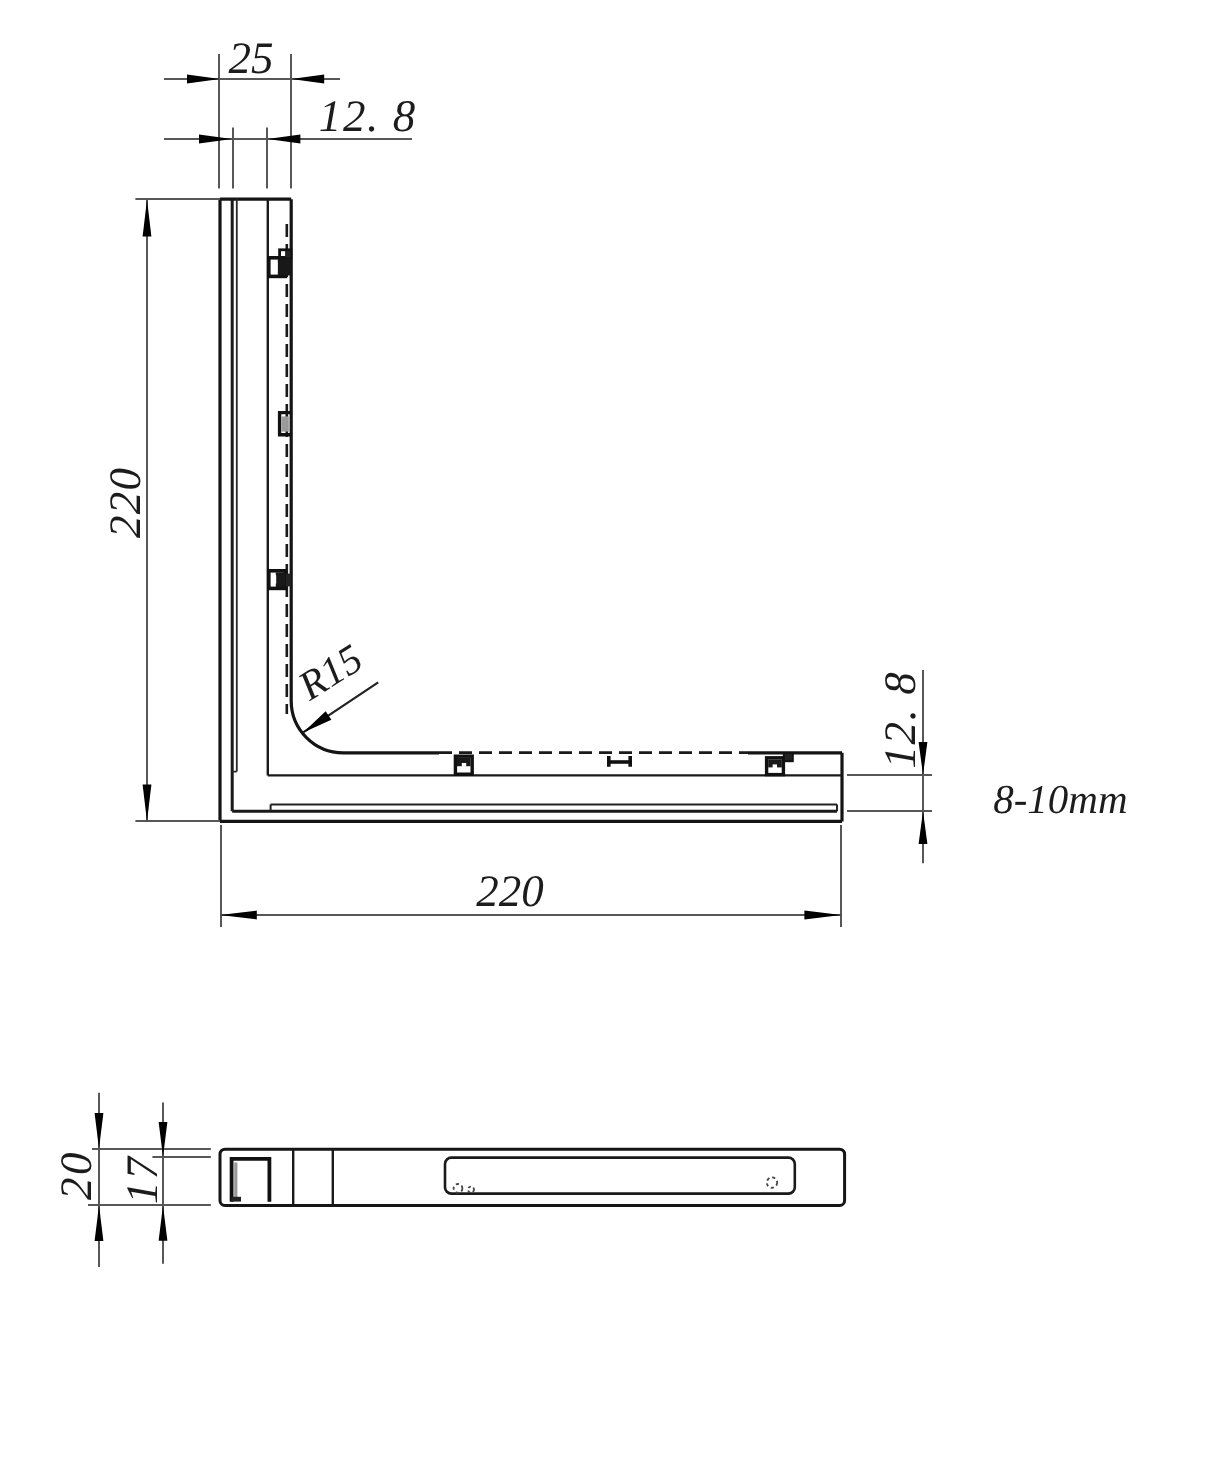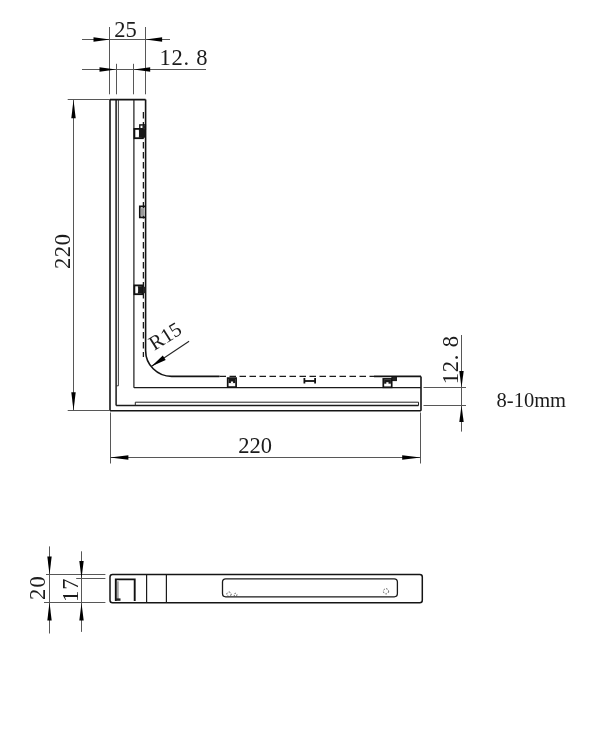--- a/index.html
+++ b/index.html
@@ -1,16 +1,16 @@
 <!DOCTYPE html>
 <html><head>
 <meta charset="utf-8">
 <style>
   html,body{margin:0;padding:0;background:#ffffff;}
-  .page{width:605px;height:739px;position:relative;background:#fff;overflow:hidden;}
+  .page{width:605px;height:739px;position:relative;background:#fff;overflow:hidden;font-style:italic;}
   text{font-family:"Liberation Serif", serif;fill:#1c1c1c;}
 </style>
 </head>
 <body>
 <div class="page">
 <svg width="605" height="739" viewBox="0 0 605 739">
 
   <g stroke="#141414" stroke-width="1.6" fill="none">
     <path d="M110,99.6 H145.6 M110,99.6 V410.7 M110,410.7 H421 M421,376.4 V410.7 M145.6,99.6 V350.4 A26,26 0 0 0 171.6,376.4 M171.6,376.4 H219.5 M374,376.4 H421"></path>
   </g>

